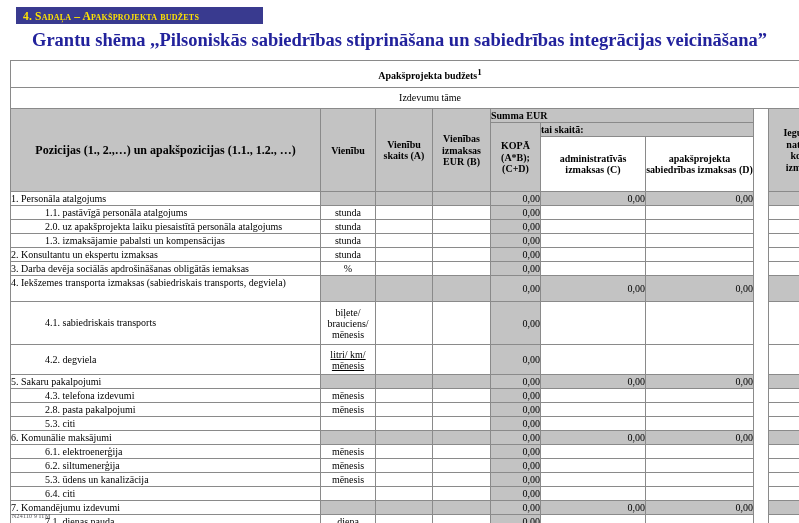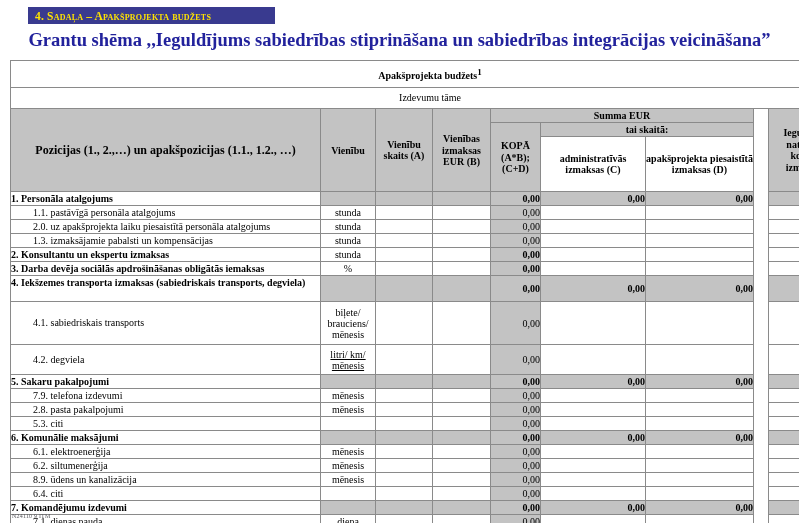--- a/index.html
+++ b/index.html
@@ -17,21 +17,21 @@
   .page {
     position: relative;
     width: 799px;
     height: 523px;
     background: #fff;
   }
 
   
   .banner {
     position: absolute;
-    left: 28px;
+    left: 16px;
     top: 7px;
     width: 247px;
     height: 17px;
     background: #393a8f;
     display: flex;
     align-items: center;
   }
   .banner-text {
     color: #ffe400;
     font-family: "Liberation Serif", serif;
@@ -100,33 +100,33 @@
   }
 
   .hd {
     text-align: center;
     font-weight: bold;
     font-size: 10.5px;
     line-height: 11.5px;
     padding: 2px 2px;
   }
   .hd-main {
-    text-align: center;
+    text-align: left;
     font-weight: bold;
     font-size: 11px;
     font-family: Liberation Serif, serif;
   }
 
   .cell-label {
     padding: 1px 2px 1px 6px;
     font-size: 10.5px;
     line-height: 12px;
   }
-  .cell-label.sub { padding-left: 22px; }
-  .bold { font-weight: bold; }
+  .cell-label.sub { padding-left: 34px; }
+  .bold { font-weight: normal; }
   .c-center { text-align: center; }
   .c-right { text-align: right; padding-right: 5px; }
   .v-bottom { vertical-align: bottom; padding-bottom: 2px; }
   .num { font-size: 10.5px; }
 
   .footnote {
     position: absolute;
     left: 12px;
     top: 513px;
     font-family: "Liberation Serif", serif;
@@ -138,21 +138,21 @@
 </style>
 </head>
 <body>
 
 <div class="page">
 
   <div class="banner">
     <span class="banner-text">4. Sadaļa – Apakšprojekta budžets</span>
   </div>
 
-  <div class="scheme-title">Grantu shēma ,,Ieguldījums sabiedrības stiprināšana un sabiedrības integrācijas veicināšana”</div>
+  <div class="scheme-title">Grantu shēma ,,Pilsoniskās sabiedrības stiprināšana un sabiedrības integrācijas veicināšana”</div>
 
   <table class="budget">
     <colgroup>
       <col style="width:310px">
       <col style="width:55px">
       <col style="width:57px">
       <col style="width:58px">
       <col style="width:50px">
       <col style="width:105px">
       <col style="width:108px">
@@ -180,21 +180,21 @@
       </tr>
 
       <tr>
         <td rowspan="3" class="hd gray">KOPĀ (A*B); (C+D)</td>
         <td colspan="2" class="hd-main gray" style="height:13px">tai skaitā:</td>
         <td class="spacer-col"></td>
       </tr>
 
       <tr>
         <td rowspan="2" class="hd white" style="height:54px">administratīvās izmaksas (C)</td>
-        <td rowspan="2" class="hd white">apakšprojekta piesaistītā izmaksas (D)</td>
+        <td rowspan="2" class="hd white">apakšprojekta sabiedrības izmaksas (D)</td>
         <td class="spacer-col"></td>
       </tr>
       <tr>
         <td class="spacer-col"></td>
       </tr>
 
     <tr style="height: 14px;">
           <td class="cell-label bold">1. Personāla atalgojums</td>
           <td class="c-center gray"></td>
           <td class="c-right gray"></td>
@@ -298,21 +298,21 @@
           <td class="c-center gray"></td>
           <td class="c-right gray"></td>
           <td class="c-right gray"></td>
           <td class="c-right gray num bold">0,00</td>
           <td class="c-right num gray bold">0,00</td>
           <td class="c-right num gray bold">0,00</td>
           <td class="spacer-col"></td>
           <td class="c-right num gray bold">0,00</td>
         </tr>
         <tr style="height: 14px;">
-          <td class="cell-label sub">7.9. telefona izdevumi</td>
+          <td class="cell-label sub">4.3. telefona izdevumi</td>
           <td class="c-center">mēnesis</td>
           <td class="c-right"></td>
           <td class="c-right"></td>
           <td class="c-right gray num">0,00</td>
           <td class="c-right num"></td>
           <td class="c-right num"></td>
           <td class="spacer-col"></td>
           <td class="c-right num"></td>
         </tr>
         <tr style="height: 14px;">
@@ -364,21 +364,21 @@
           <td class="c-center">mēnesis</td>
           <td class="c-right"></td>
           <td class="c-right"></td>
           <td class="c-right gray num">0,00</td>
           <td class="c-right num"></td>
           <td class="c-right num"></td>
           <td class="spacer-col"></td>
           <td class="c-right num"></td>
         </tr>
         <tr style="height: 14px;">
-          <td class="cell-label sub">8.9. ūdens un kanalizācija</td>
+          <td class="cell-label sub">5.3. ūdens un kanalizācija</td>
           <td class="c-center">mēnesis</td>
           <td class="c-right"></td>
           <td class="c-right"></td>
           <td class="c-right gray num">0,00</td>
           <td class="c-right num"></td>
           <td class="c-right num"></td>
           <td class="spacer-col"></td>
           <td class="c-right num"></td>
         </tr>
         <tr style="height: 14px;">

